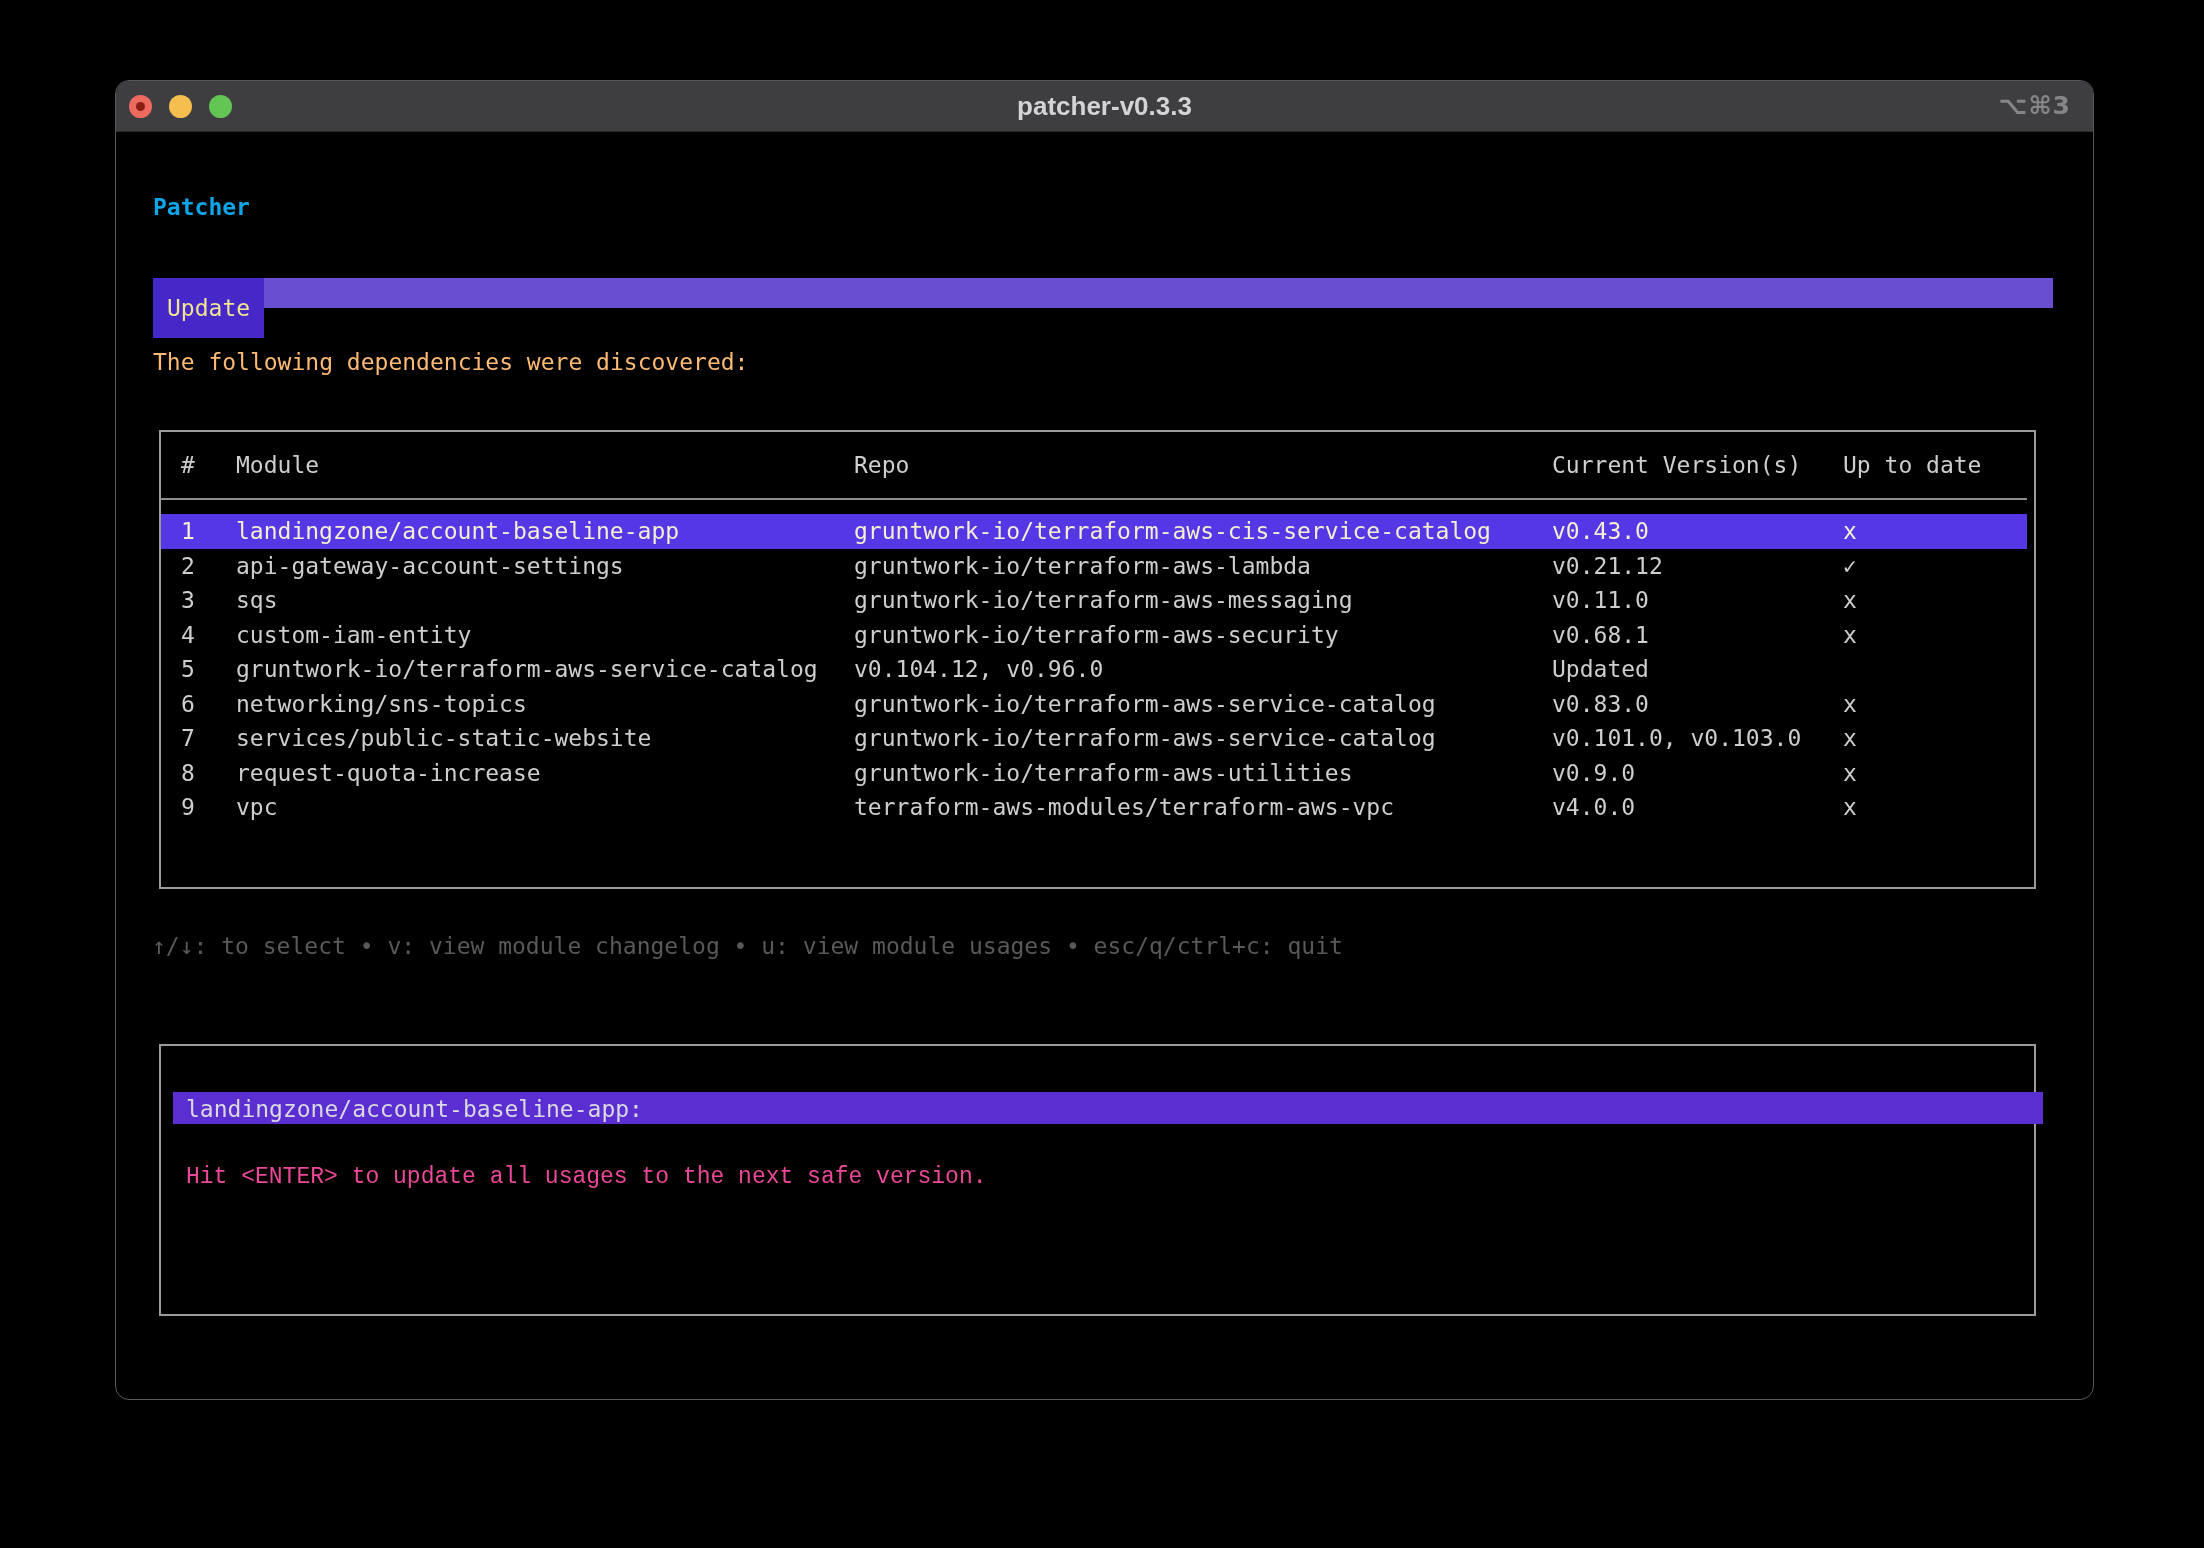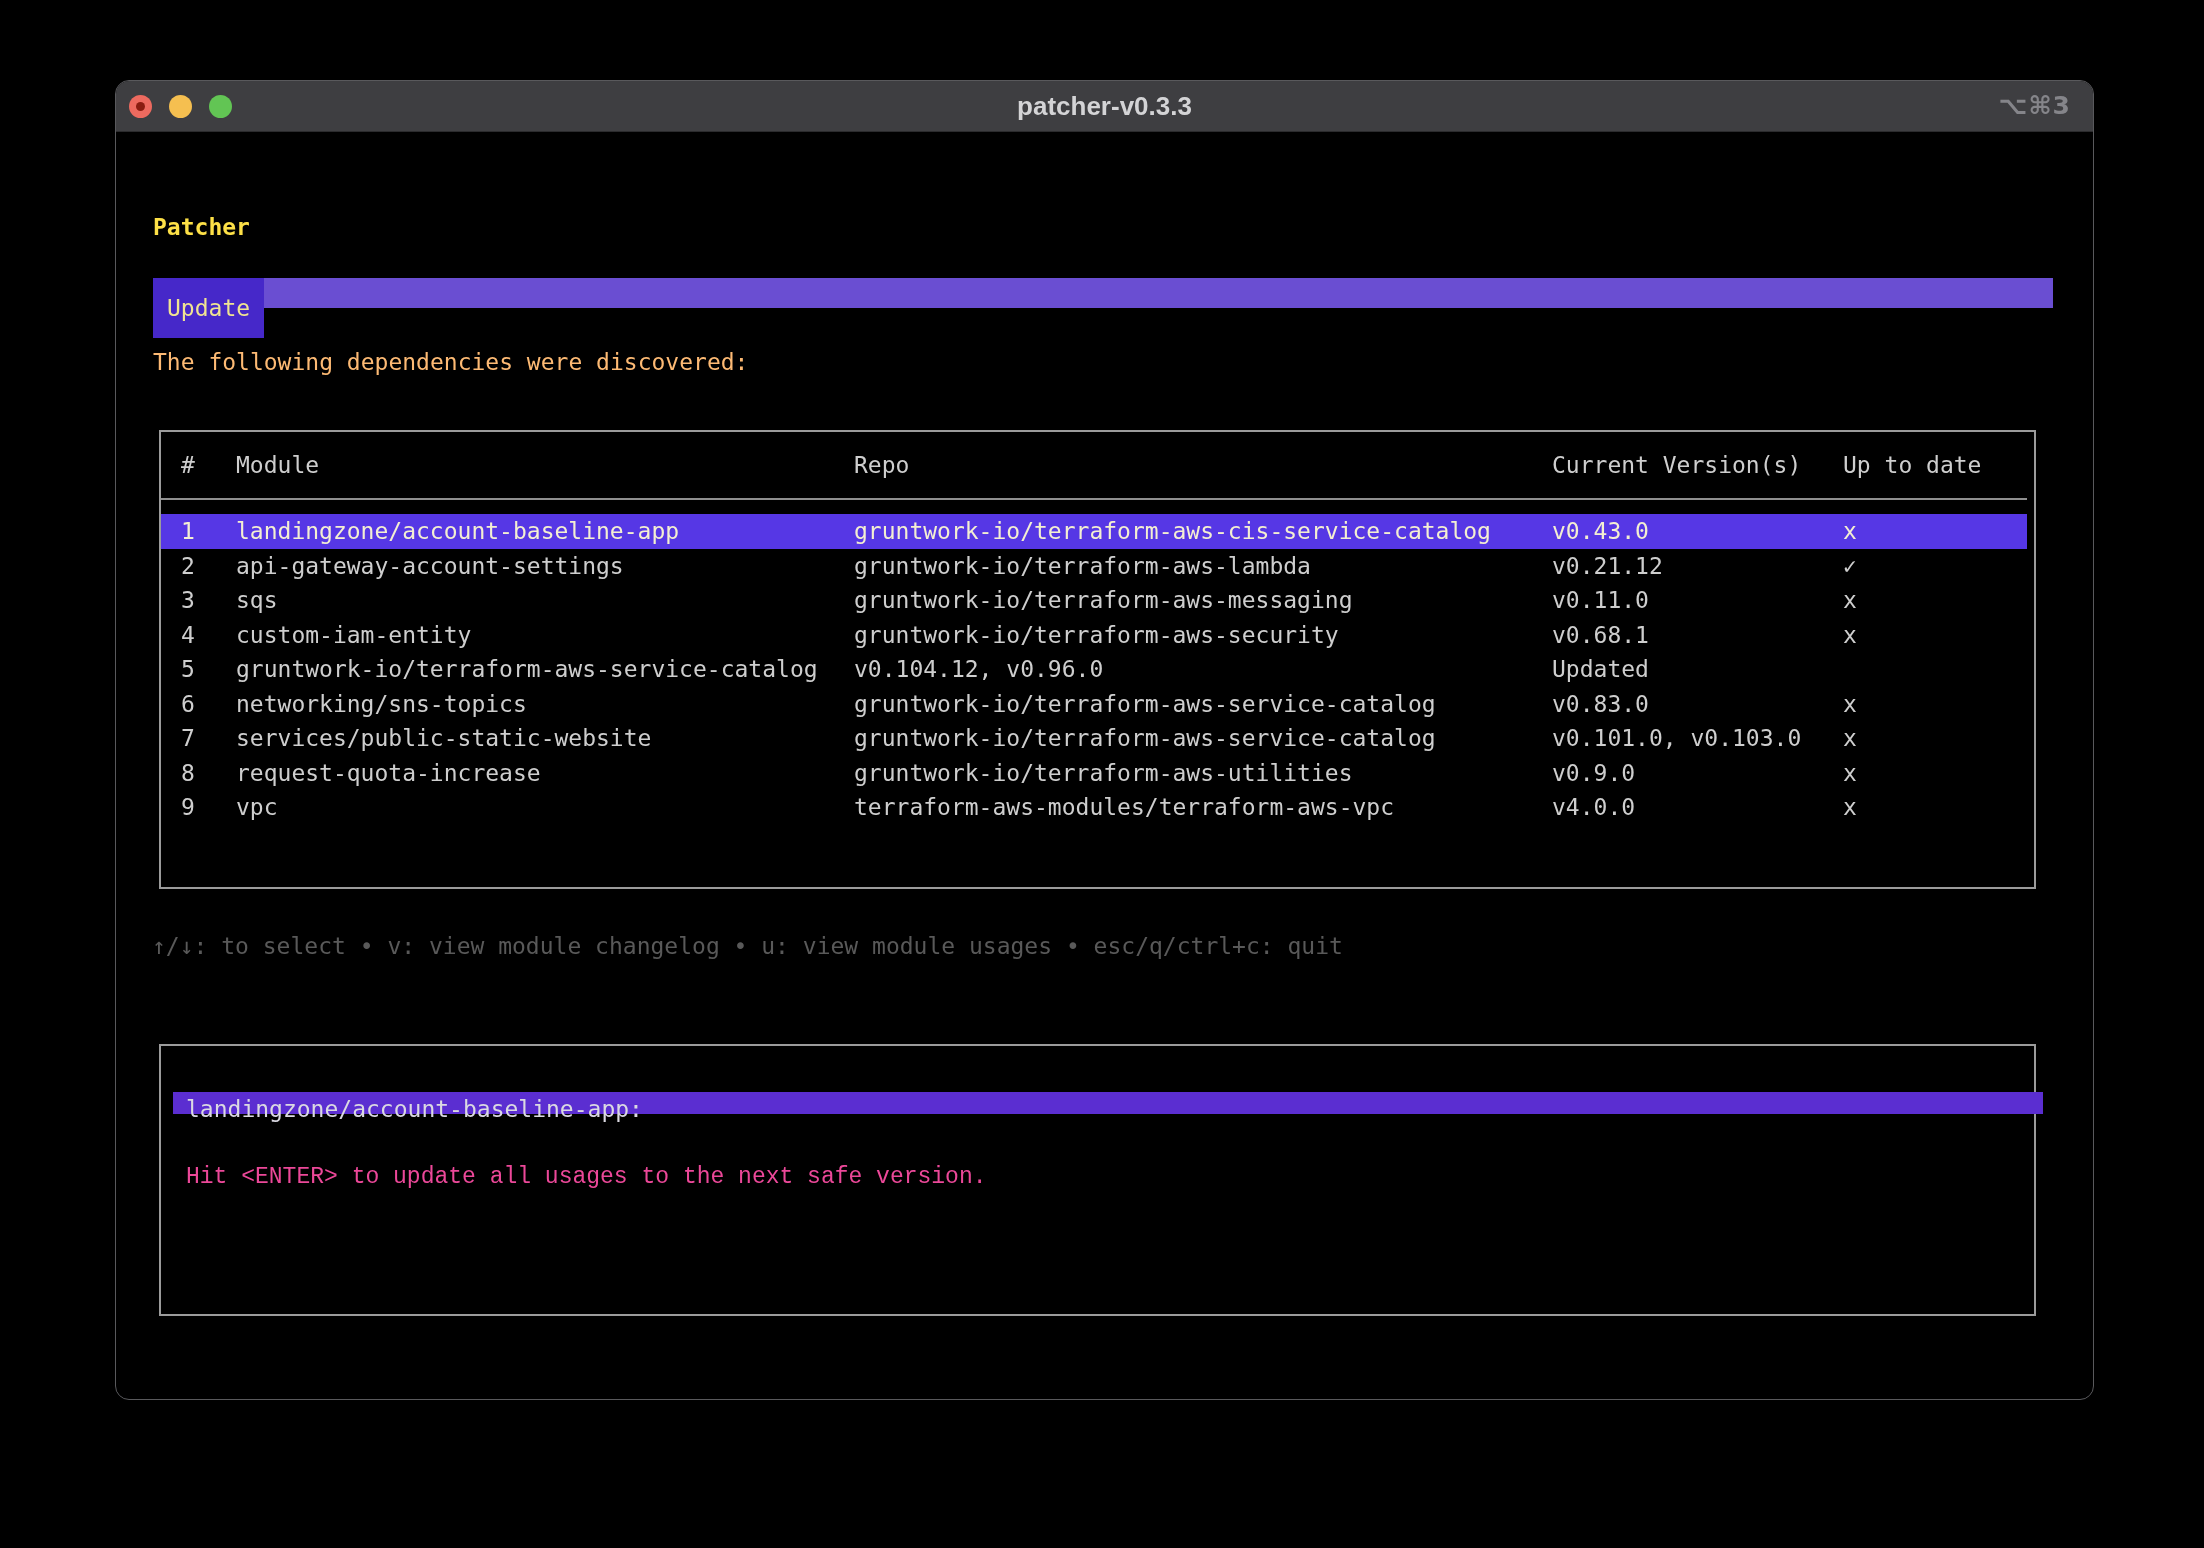--- a/index.html
+++ b/index.html
@@ -26,21 +26,21 @@
   .title{
     position:absolute;left:0;right:0;top:0;text-align:center;line-height:50px;
     font-family:"Liberation Sans",sans-serif;font-weight:bold;font-size:26px;color:#d4d4d6;
   }
   .shortcut{
     position:absolute;right:22px;top:0;line-height:50px;
     font-family:"DejaVu Sans",sans-serif;font-weight:bold;font-size:25px;color:#85858a;letter-spacing:1px;
   }
   
   .content{position:absolute;left:0;top:51px;right:0;bottom:0;font-size:23px;}
-  .app-heading{position:absolute;left:37px;top:80px;line-height:30px;font-weight:bold;color:#fde047;}
+  .app-heading{position:absolute;left:37px;top:60px;line-height:30px;font-weight:bold;color:#0ea5e9;}
   .tabbar{position:absolute;left:37px;top:146px;width:1900px;height:30px;background:#6a4ed2;}
   .tab{display:inline-block;height:30px;line-height:30px;padding:15px 14px;background:#4628c9;color:#f0e492;}
   .intro{position:absolute;left:37px;top:213px;line-height:34px;color:#fdba74;}
   
   .table{
     position:absolute;left:43px;top:298px;width:1877px;height:459px;
     border:2px solid #9b9b9b;box-sizing:border-box;
   }
   .thead,.trow{
     display:grid;grid-template-columns:55px 618px 698px 291px 1fr;
@@ -50,21 +50,21 @@
   .rows{margin-top:14px;}
   .trow{height:34.5px;line-height:34.5px;color:#cecece;}
   .trow.selected{background:#5637e5;color:#f4efd2;}
   .help{position:absolute;left:36px;top:797px;line-height:34px;color:#595959;}
   
   .panel{
     position:absolute;left:43px;top:912px;width:1877px;height:272px;
     border:2px solid #9b9b9b;box-sizing:border-box;
   }
   .panel-bar{
-    position:absolute;left:12px;top:46px;right:-9px;height:22px;line-height:34px;
+    position:absolute;left:12px;top:46px;right:-9px;height:32px;line-height:34px;
     background:#5b2ed1;color:#dbd9e2;padding-left:13px;white-space:nowrap;
   }
   .panel-lines{position:absolute;left:25px;top:114px;color:#ec4899;font-family:Liberation Mono, monospace;}
   .panel-lines>div{height:34.5px;line-height:34.5px;white-space:nowrap;}
 </style>
 </head>
 <body>
 
 <div class="window">
   <div class="titlebar">

